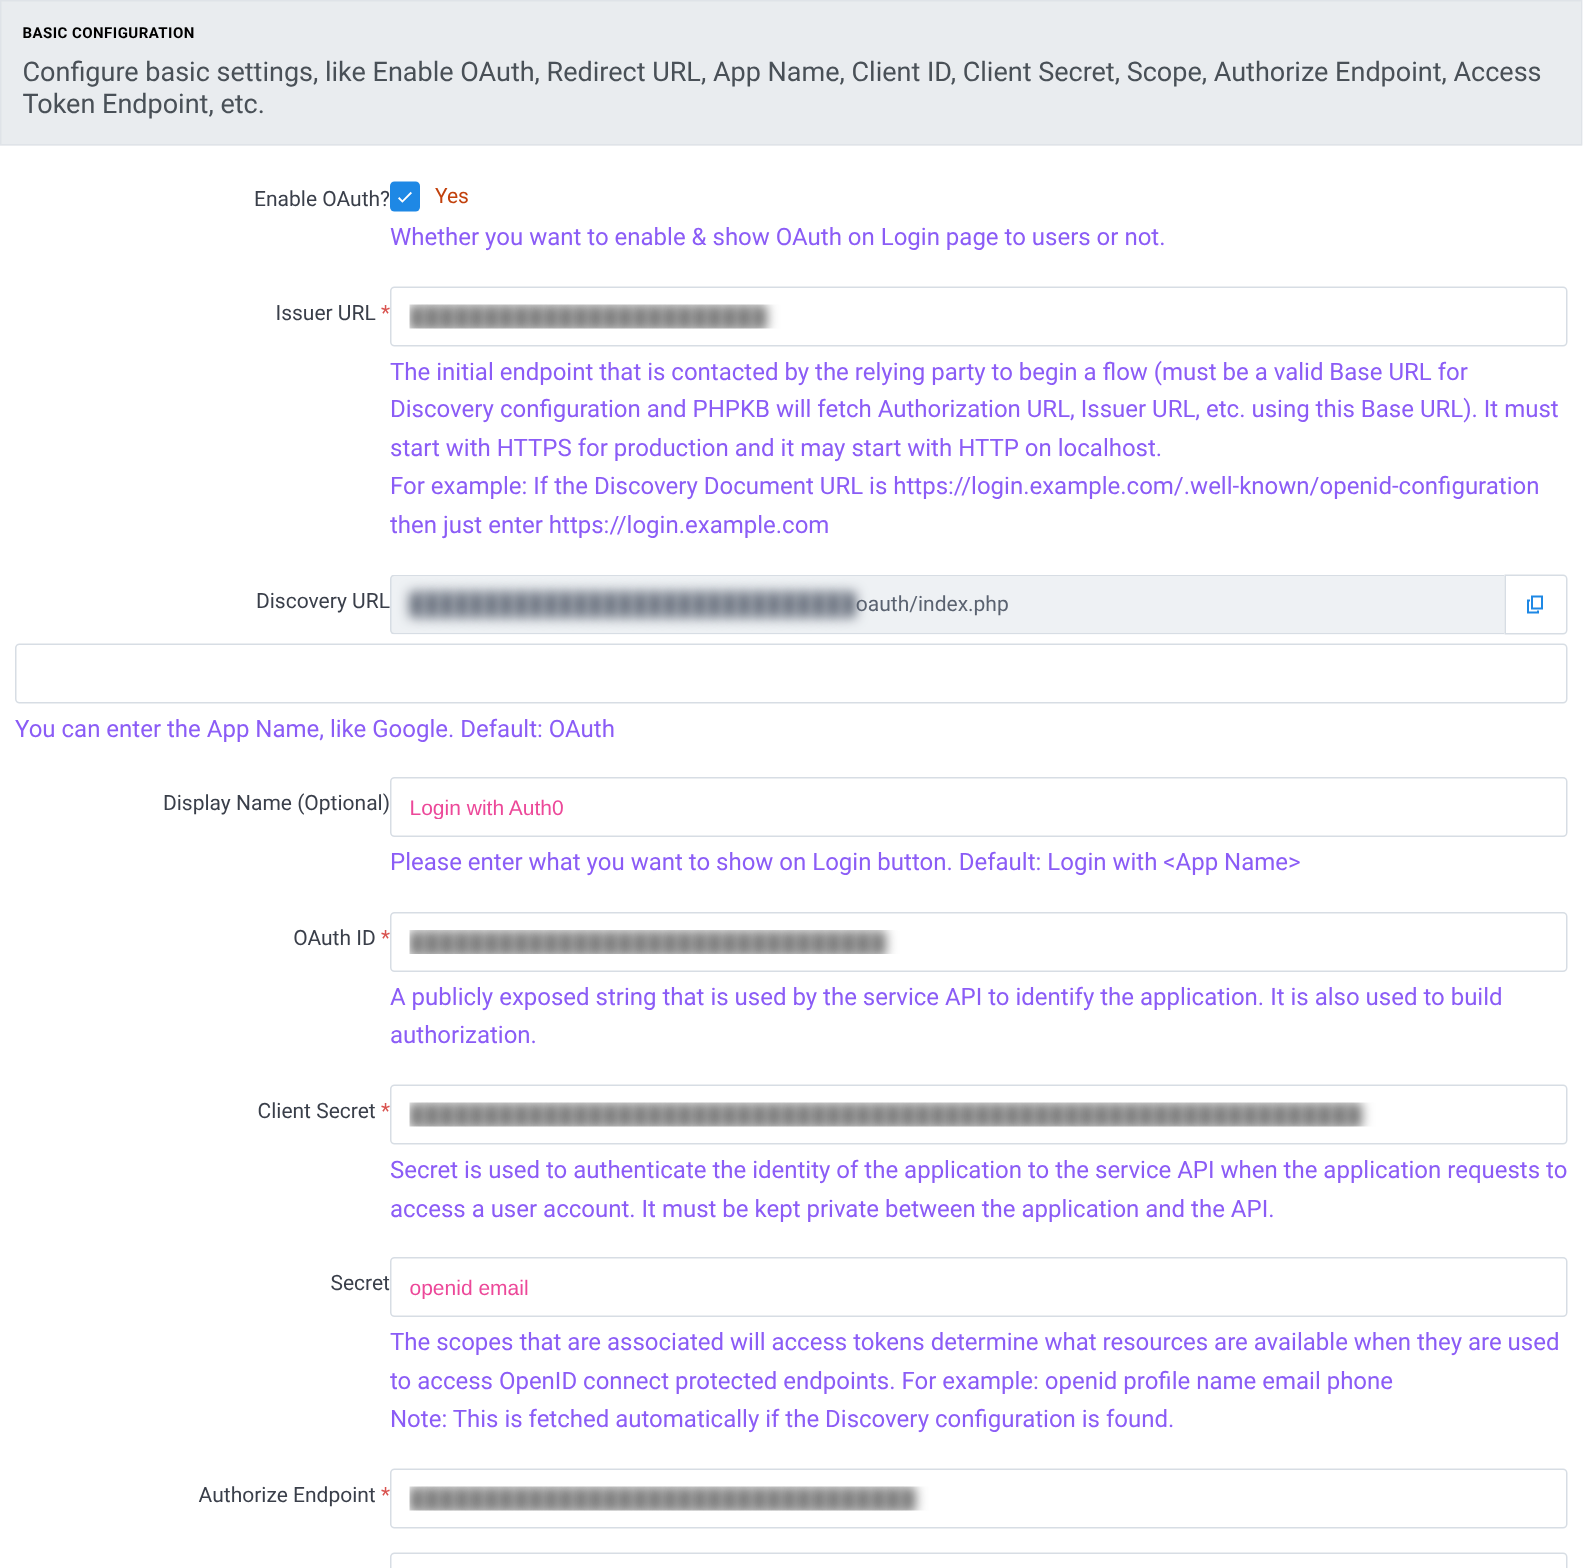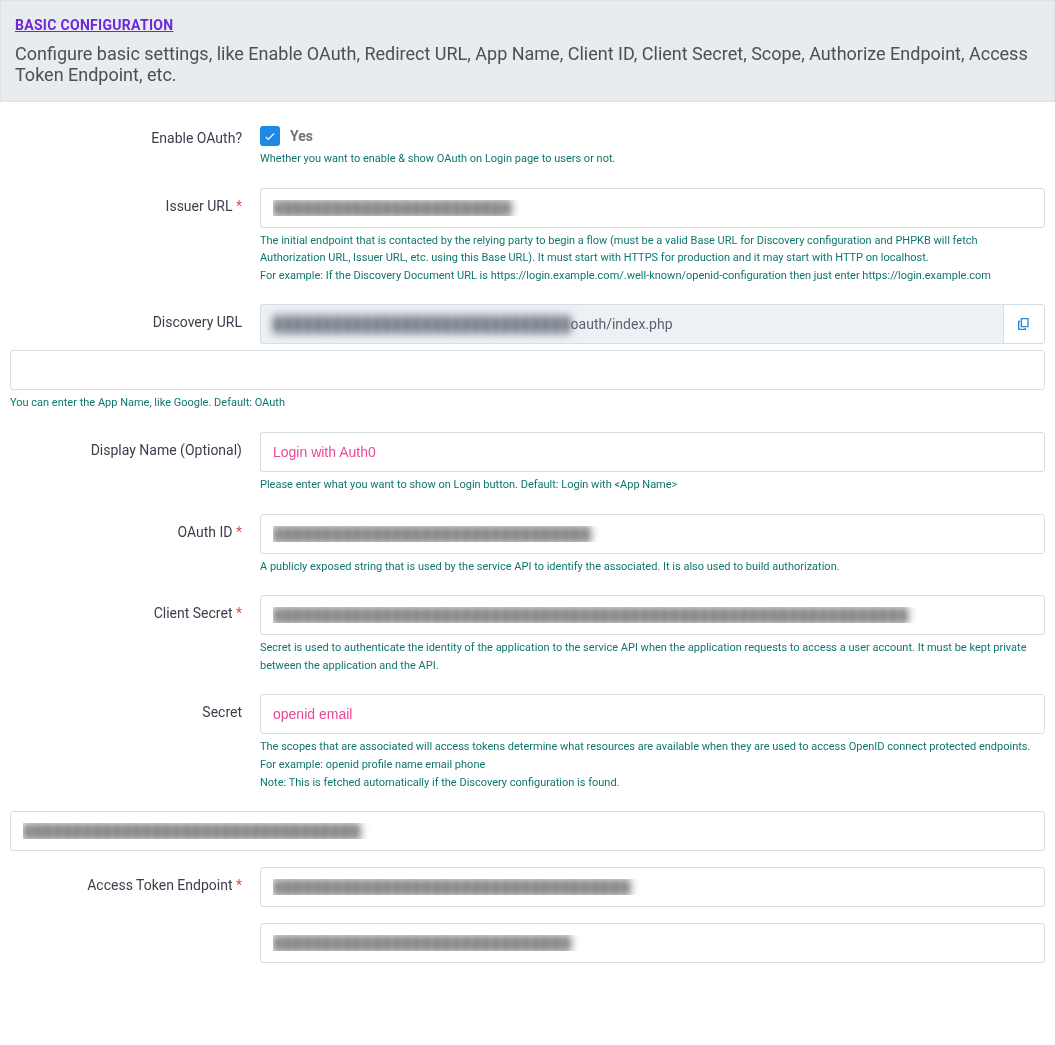--- a/index.html
+++ b/index.html
@@ -9,44 +9,42 @@
     color: #333;
     background: #fff;
     width: 1055px;
   }
   .header-box {
     background: #e9ecef;
     border: 1px solid #dfe3e8;
     padding: 16px 14px;
   }
   .header-title {
-    font-size: 14px;
+    font-size: 10px;
     font-weight: 700;
-    color: #6d28d9;
+    color: #000000;
     letter-spacing: 0.3px;
     margin-bottom: 10px;
-    text-decoration: underline;
   }
   .header-sub {
     font-size: 18px;
     color: #495057;
   }
   .form-area {
     padding: 18px 10px 10px 10px;
   }
   .row {
     display: flex;
     align-items: flex-start;
     margin-bottom: 6px;
   }
   .label-col {
     width: 250px;
     flex-shrink: 0;
     text-align: right;
-    padding-right: 18px;
     padding-top: 10px;
     font-size: 14px;
     color: #3a3f4a;
   }
   .req { color: #d9534f; }
   .input-col {
     flex: 1;
     min-width: 0;
   }
   .checkbox-line {
@@ -59,24 +57,24 @@
     width: 20px;
     height: 20px;
     background: #1e88e5;
     border-radius: 3px;
     display: flex;
     align-items: center;
     justify-content: center;
     cursor: pointer;
   }
   .chk svg { width: 14px; height: 14px; }
-  .chk-label { font-size: 14px; color: #737373; font-weight: bold; }
+  .chk-label { font-size: 14px; color: #c2410c; }
   .help {
-    font-size: 11px;
-    color: #0f766e;
+    font-size: 16px;
+    color: #8b5cf6;
     line-height: 1.6;
     margin-top: 4px;
     margin-bottom: 14px;
   }
   .text-input {
     width: 100%;
     height: 40px;
     border: 1px solid #d7dde4;
     border-radius: 3px;
     padding: 0 12px;
@@ -187,21 +185,21 @@
     <div class="input-col">
       <input class="text-input" value="Login with Auth0" style="">
       <div class="help">Please enter what you want to show on Login button. Default: Login with &lt;App Name&gt;</div>
     </div>
   </div>
 
   <div class="row">
     <div class="label-col"><span>OAuth ID</span> <span class="req">*</span></div>
     <div class="input-col">
       <input class="text-input blurred" value="████████████████████████████████" style="">
-      <div class="help">A publicly exposed string that is used by the service API to identify the associated. It is also used to build authorization.</div>
+      <div class="help">A publicly exposed string that is used by the service API to identify the application. It is also used to build authorization.</div>
     </div>
   </div>
 
   <div class="row">
     <div class="label-col"><span>Client Secret</span> <span class="req">*</span></div>
     <div class="input-col">
       <input class="text-input blurred" value="████████████████████████████████████████████████████████████████" style="">
       <div class="help">Secret is used to authenticate the identity of the application to the service API when the application requests to access a user account. It must be kept private between the application and the API.</div>
     </div>
   </div>
@@ -209,20 +207,21 @@
   <div class="row">
     <div class="label-col">Secret</div>
     <div class="input-col">
       <input class="text-input" value="openid email" style="">
       <div class="help" style="white-space:pre-line">The scopes that are associated will access tokens determine what resources are available when they are used to access OpenID connect protected endpoints. For example: openid profile name email phone
 Note: This is fetched automatically if the Discovery configuration is found.</div>
     </div>
   </div>
 
   <div class="row">
+    <div class="label-col"><span>Authorize Endpoint</span> <span class="req">*</span></div>
     <div class="input-col">
       <input class="text-input blurred" value="██████████████████████████████████" style="">
       <div class="help" style="margin-bottom:10px"></div>
     </div>
   </div>
 
   <div class="row">
     <div class="label-col"><span>Access Token Endpoint</span> <span class="req">*</span></div>
     <div class="input-col">
       <input class="text-input blurred" value="████████████████████████████████████" style="">

